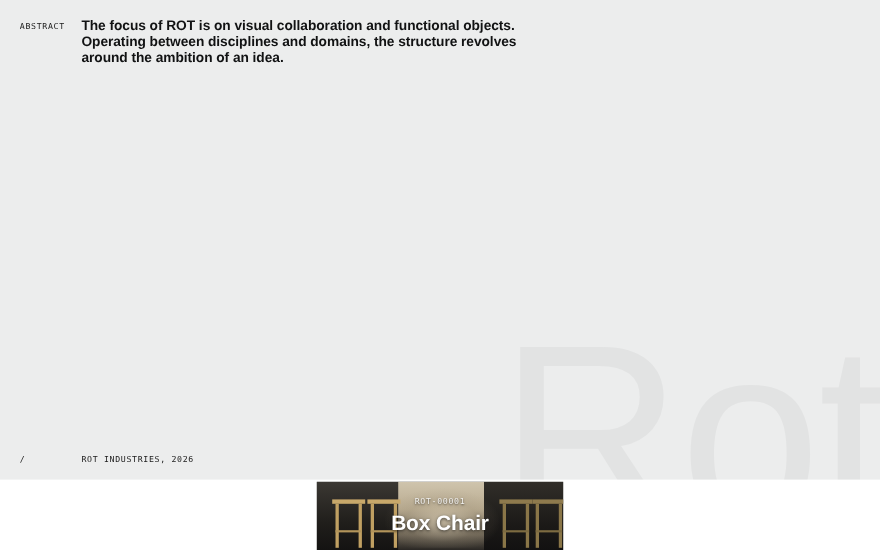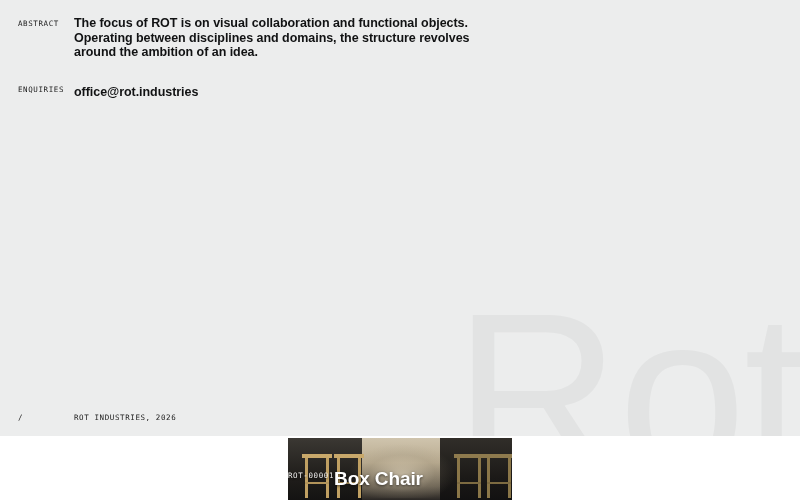--- a/index.html
+++ b/index.html
@@ -193,20 +193,21 @@
   .stool-4 { left: 196px; }
   .stool-dark .seat { background: #8e7a4d; }
   .stool-dark .leg { background: #8a7648; }
   .stool-dark .rung { background: #7d6b41; }
 
   .card-overlay {
     position: absolute;
     left: 0; top: 0;
     width: 224px; height: 62px;
     display: flex;
+    flex-direction: column;
     align-items: center;
     justify-content: flex-start;
     padding-top: 13px;
     box-sizing: border-box;
   }
   .card-code {
     font-family: "DejaVu Sans Mono", monospace;
     font-size: 7.5px;
     letter-spacing: 0.6px;
     color: #f2f1ef;
@@ -230,26 +231,20 @@
 
   <div class="content">
 
     <div class="row">
       <div class="row-label">ABSTRACT</div>
       <div class="row-body">
         <p class="para">The focus of ROT is on visual collaboration and functional objects. Operating between disciplines and domains, the structure revolves around the ambition of an idea.</p>
       </div>
     </div>
 
-    <div class="row row-enquiries">
-      <div class="row-label">ENQUIRIES</div>
-      <div class="row-body">
-        <a class="email" href="#">office@rot.industries</a>
-      </div>
-    </div>
 
   </div>
 
   <div class="footer">
     <div class="footer-slash">/</div>
     <div class="footer-copy">ROT INDUSTRIES, 2026</div>
   </div>
 
   <div class="strip">
     <div class="card">

